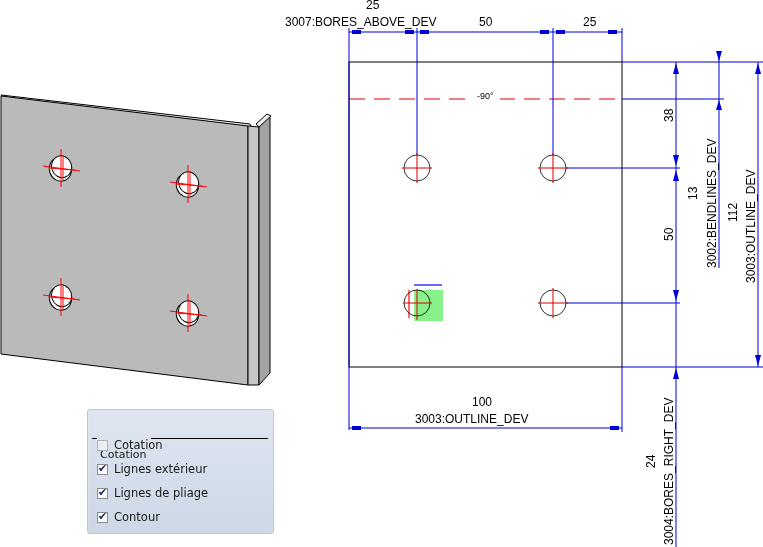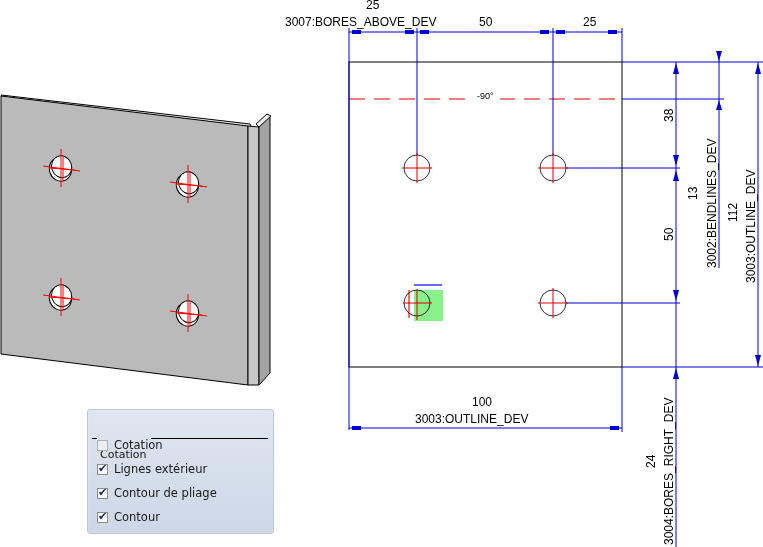--- a/index.html
+++ b/index.html
@@ -190,21 +190,21 @@
   <div class="cb-row" style="top:52px">
     <span class="cb">
         <span class="mark">✔</span>
       </span>
     <span>Lignes extérieur</span>
   </div>
   <div class="cb-row" style="top:76px">
     <span class="cb">
         <span class="mark">✔</span>
       </span>
-    <span>Contour de pliage</span>
+    <span>Lignes de pliage</span>
   </div>
   <div class="cb-row" style="top:100px">
     <span class="cb">
         <span class="mark">✔</span>
       </span>
     <span>Contour</span>
   </div>
 </div>
 
 </body></html>

